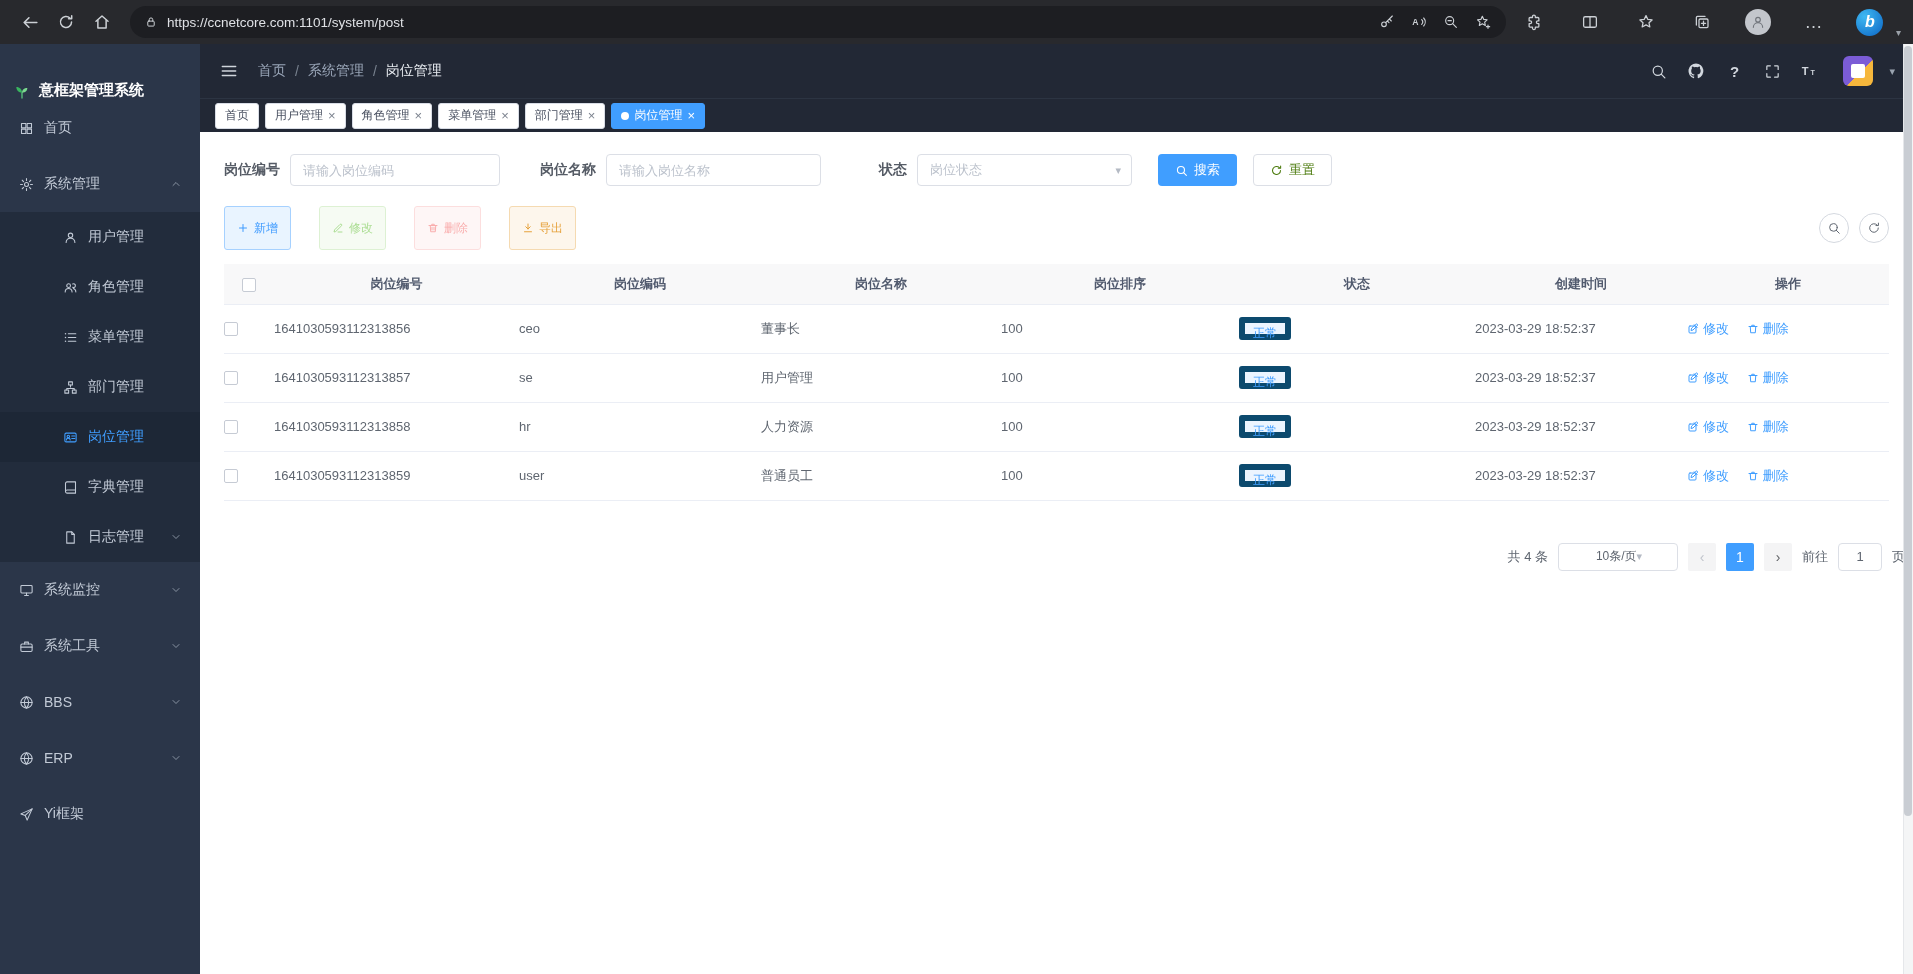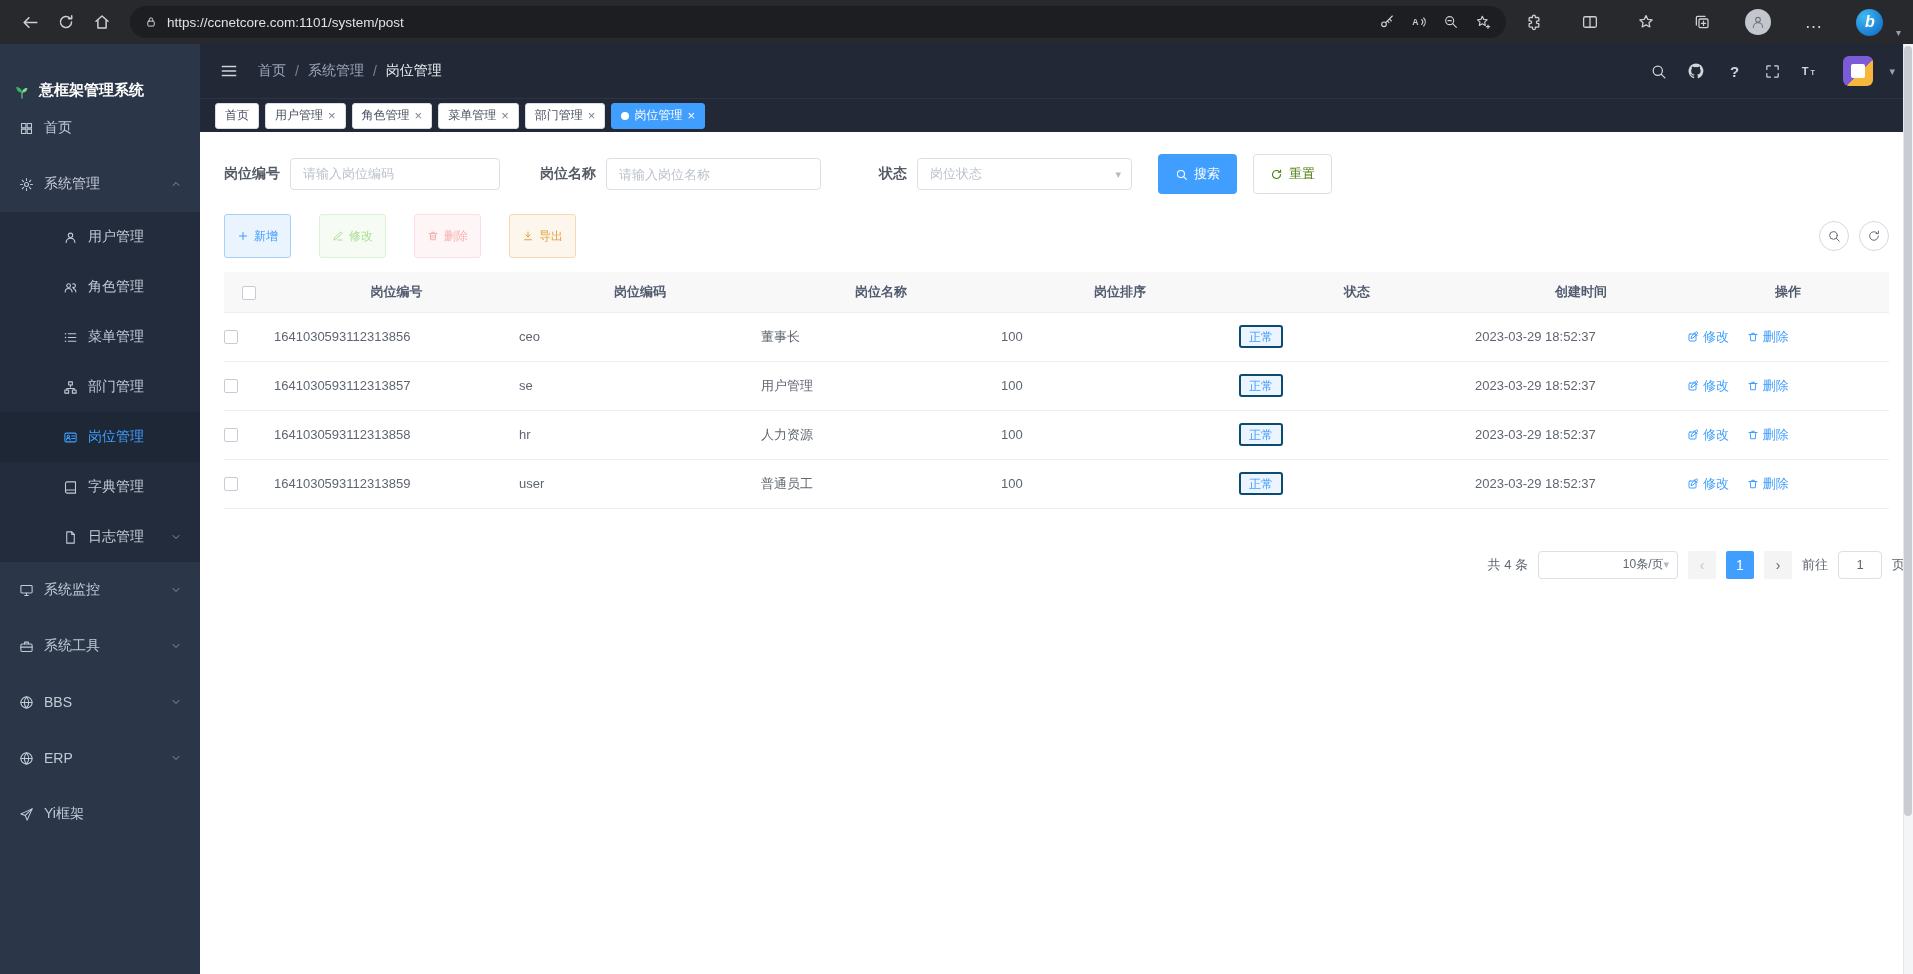--- a/index.html
+++ b/index.html
@@ -56,43 +56,43 @@
   .tag .dot{width:8px;height:8px;border-radius:50%;background:#fff;display:inline-block}
 
   
   .content{flex:1;background:#fff;padding:16px 24px;position:relative;overflow:hidden}
   .filter-row{display:flex;align-items:center;margin-top:6px}
   .f-label{font-size:14px;font-weight:700;color:#565c66;margin-right:10px;white-space:nowrap}
   .f-input{width:210px;height:32px;border:1px solid #dcdfe6;border-radius:4px;padding:0 12px;font-size:13px;color:#606266;outline:none}
   .f-input::placeholder{color:#bcc2cc}
   .f-select{width:215px;height:32px;border:1px solid #dcdfe6;border-radius:4px;display:flex;align-items:center;justify-content:space-between;padding:0 10px 0 12px;font-size:13px;color:#bcc2cc;cursor:pointer;background:#fff}
   .sel-caret{color:#b4bac4;font-size:11px}
-  .btn{height:40px;border:1px solid transparent;border-radius:4px;font-size:13px;display:inline-flex;align-items:center;gap:6px;padding:0 16px;cursor:pointer;background:#fff}
+  .btn{height:32px;border:1px solid transparent;border-radius:4px;font-size:13px;display:inline-flex;align-items:center;gap:6px;padding:0 16px;cursor:pointer;background:#fff}
   .btn-primary{background:#409eff;color:#fff}
   .btn-default{border-color:#dcdfe6;color:#4d7c0f}
 
   .toolbar-row{display:flex;align-items:center;margin-top:20px}
   .pbtn{height:44px;border:1px solid;border-radius:3px;font-size:12px;display:inline-flex;align-items:center;gap:5px;padding:0 12px;margin-right:28px;cursor:pointer;background:#fff}
   .pbtn.blue{background:#e9f4ff;border-color:#a6d1ff;color:#3f9bff}
   .pbtn.green{background:#f0f9eb;border-color:#c2e7b0;color:#67c23a;opacity:.55;cursor:not-allowed}
   .pbtn.red{background:#fef0f0;border-color:#fbc4c4;color:#f56c6c;opacity:.55;cursor:not-allowed}
   .pbtn.orange{background:#fdf6ec;border-color:#f5dab1;color:#e6a23c}
   .tool-right{margin-left:auto;display:flex;gap:10px}
   .cbtn{width:30px;height:30px;border-radius:50%;border:1px solid #d5d9e0;background:#fff;display:flex;align-items:center;justify-content:center;color:#5f6670;cursor:pointer}
 
   .grid{width:100%;border-collapse:collapse;table-layout:fixed;margin-top:14px;font-size:13px;color:#5f6670}
   .grid th{background:#f8f8f9;color:#515a6e;font-weight:700;height:40px;text-align:center;border-bottom:1px solid #ebeef5;font-size:13px}
   .grid td{height:49px;text-align:left;border-bottom:1px solid #ebeef5;white-space:nowrap;overflow:hidden}
   .checkbox{width:14px;height:14px;border:1px solid #c6cbd4;border-radius:2px;display:inline-block;background:#fff;cursor:pointer;vertical-align:middle}
-  .tag-blue{display:inline-block;height:23px;line-height:20px;padding:0 8px;background:#ecf5ff;border:2px solid #0c4a6e;border-radius:3px;color:#409eff;font-size:12px}
+  .tag-blue{display:inline-block;height:23px;line-height:20px;padding:0 8px;background:#ecf5ff;border:6px solid #0c4a6e;border-radius:3px;color:#409eff;font-size:12px}
   .op-link{color:#409eff;display:inline-flex;align-items:center;gap:4px;cursor:pointer;font-size:13px}
   .op-link + .op-link{margin-left:14px}
 
   .pagination{display:flex;align-items:center;justify-content:flex-end;gap:10px;margin-top:42px;margin-right:-16px;font-size:13px;color:#5f6670;white-space:nowrap}
-  .psel{width:140px;height:28px;border:1px solid #dcdfe6;border-radius:4px;display:flex;align-items:center;justify-content:flex-end;padding:0 8px 0 10px;font-size:12px;cursor:pointer}
+  .psel{width:120px;height:28px;border:1px solid #dcdfe6;border-radius:4px;display:flex;align-items:center;justify-content:center;padding:0 8px 0 10px;font-size:12px;cursor:pointer}
   .pgbtn{min-width:28px;height:28px;background:#f4f4f5;border-radius:2px;display:flex;align-items:center;justify-content:center;font-size:14px;color:#606266;cursor:pointer}
   .pgbtn.disabled{color:#c0c4cc}
   .pgbtn.active{background:#409eff;color:#fff;cursor:default}
   .goto-input{width:44px;height:28px;border:1px solid #dcdfe6;border-radius:4px;text-align:center;font-size:13px;color:#5f6670;outline:none}
 
   .scrollbar{position:absolute;top:44px;right:0;bottom:0;width:10px;background:#f4f5f6;border-left:1px solid #e5e7ea}
   .scrollbar .thumb{position:absolute;top:2px;right:1px;width:8px;height:770px;border-radius:4px;background:#c9cdd3}
 </style>
 </head>
 <body>
@@ -452,21 +452,21 @@
         <span class="dot"></span>
         <span>岗位管理</span>
         <span class="x">×</span>
       </span>
     </div>
 
     <main class="content">
 
       <div class="filter-row">
         <span class="f-label">岗位编号</span>
-        <input class="f-input" style="margin-right: 40px; font-family: Liberation Mono, monospace;" placeholder="请输入岗位编码">
+        <input class="f-input" style="margin-right: 40px;" placeholder="请输入岗位编码">
         <span class="f-label">岗位名称</span>
         <input class="f-input" style="width: 215px; margin-right: 58px;" placeholder="请输入岗位名称">
         <span class="f-label">状态</span>
         <div class="f-select" style="margin-right:26px">
           <span>岗位状态</span>
           <span class="sel-caret">▾</span>
         </div>
         <button class="btn btn-primary" style="margin-right:16px">
           <svg class="ic" width="13" height="13" viewBox="0 0 24 24">
               <circle cx="11" cy="11" r="6.5"></circle>

